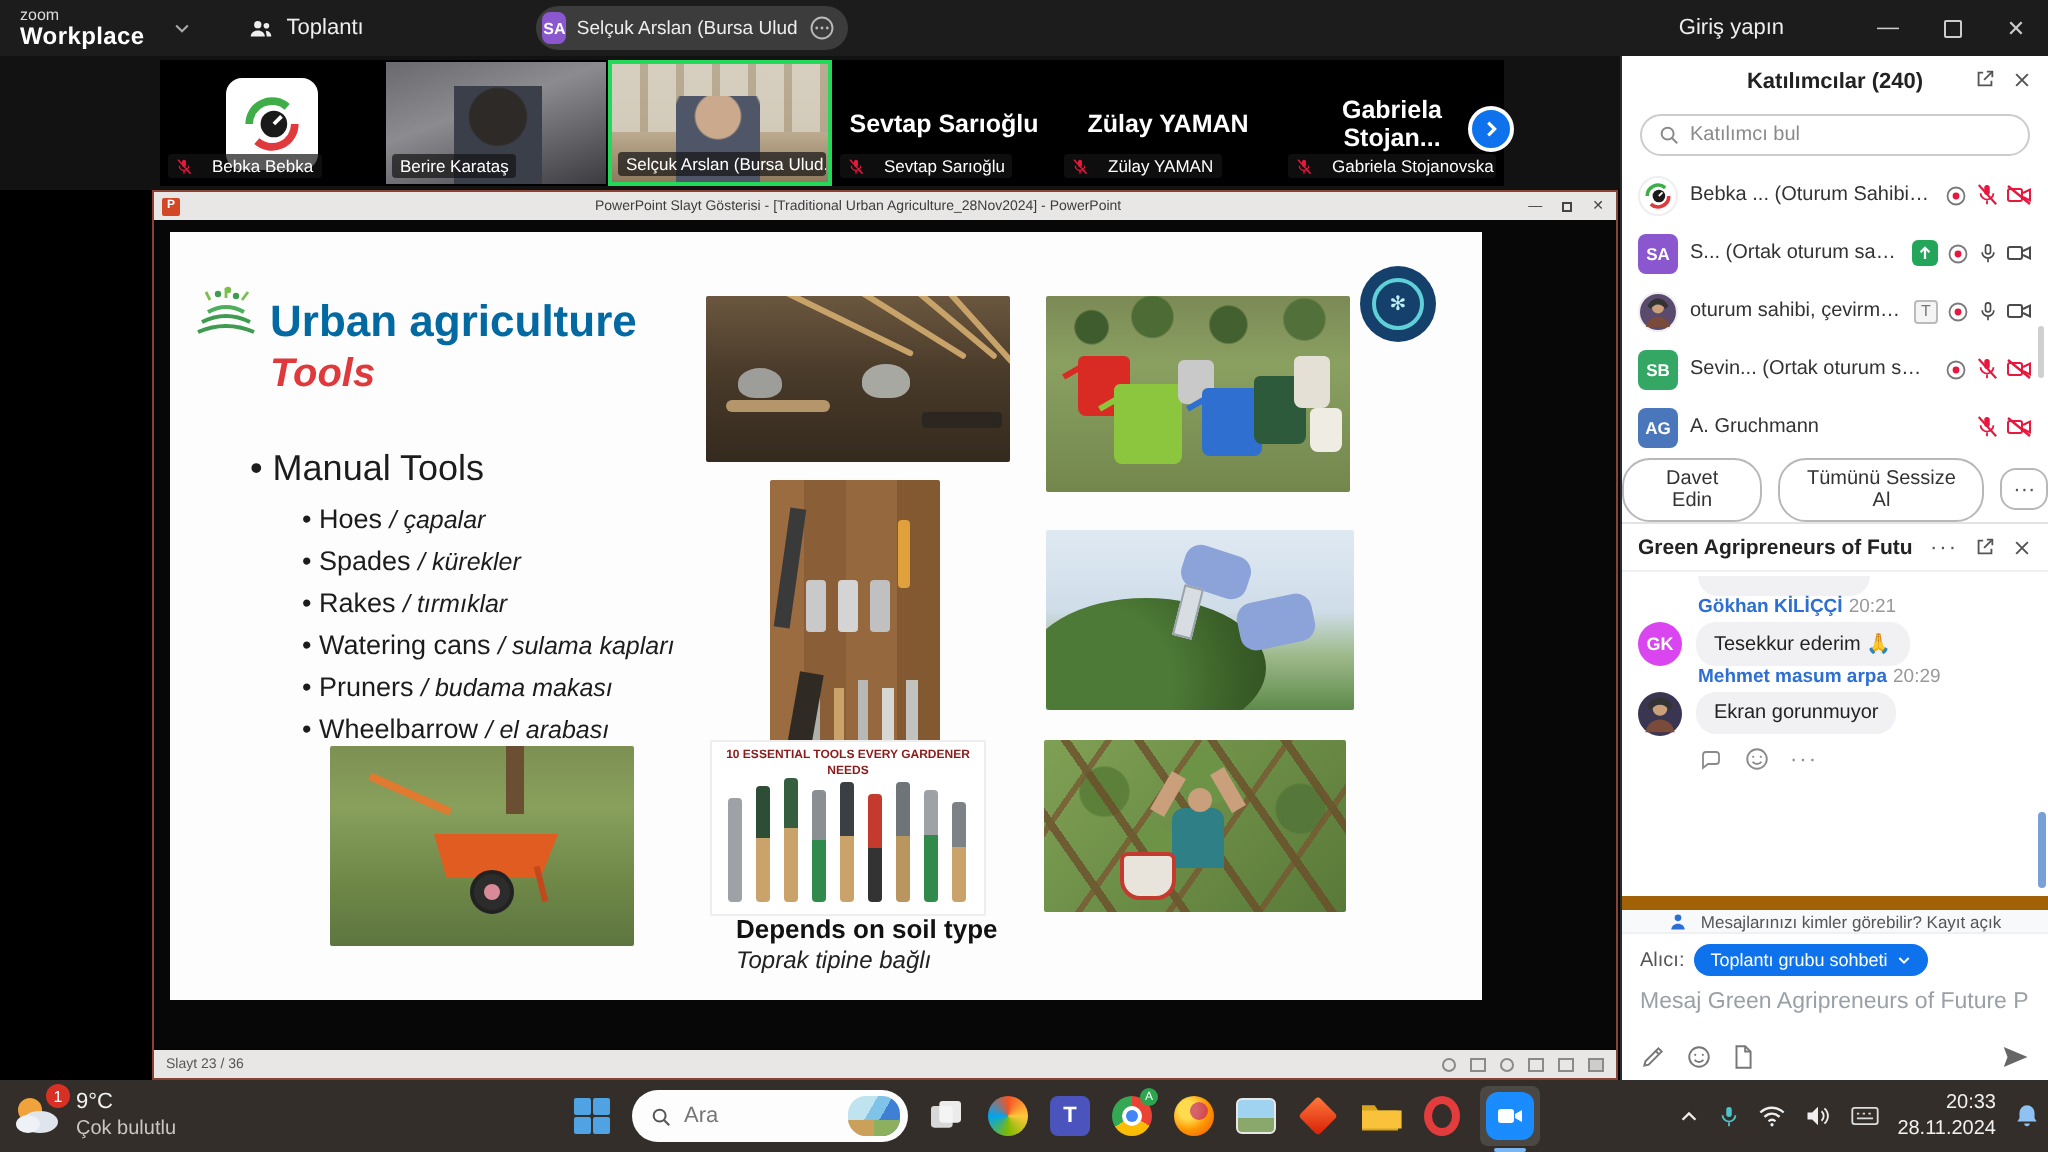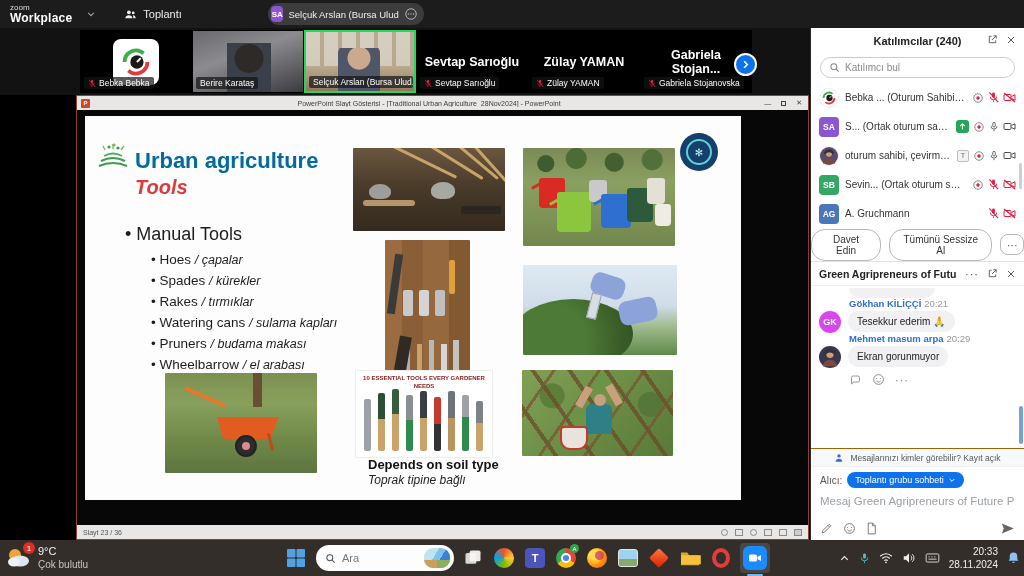--- a/index.html
+++ b/index.html
@@ -24,21 +24,21 @@
   .signin { font-size:11px; color:#eee; margin-right:36px; cursor:pointer; }
   .winbtn { width:32px; height:28px; display:flex; align-items:center; justify-content:center; color:#ccc; font-size:11px; }
   .maxsq { width:9px; height:9px; border:1px solid #ccc; border-radius:1px; }
 
   
   .vstrip { position:absolute; top:28px; left:0; width:810px; height:67px; background:#121212; z-index:20; }
   .tiles { position:absolute; left:80px; top:2px; height:63px; display:flex; }
   .tile { width:112px; height:63px; position:relative; background:#000; overflow:hidden; border:1px solid #000; }
   .tile.active { border:2px solid #23d959; }
   .tile .label { position:absolute; left:3px; bottom:3px; background:rgba(20,20,20,.7); color:#fff;
-                 font-size:8.5px; padding:1px 4px; border-radius:2px; display:flex; align-items:center; gap:3px;
+                 font-size:8.5px; padding:1px 4px; border-radius:2px; display:flex; align-items:center; gap:10px;
                  max-width:104px; white-space:nowrap; overflow:hidden; }
   .tile .bigname { position:absolute; inset:0; display:flex; align-items:center; justify-content:center;
                    color:#fff; font-weight:bold; font-size:12.5px; text-align:center; padding:0 4px; }
   .tile .portrait1 { position:absolute; inset:0;
      background:linear-gradient(160deg,#6a6a6e 0%,#8b8b90 40%,#3c3c40 100%); }
   .portrait1:after { content:""; position:absolute; left:34px; top:12px; width:44px; height:70px;
      background:radial-gradient(circle at 50% 22%, #2e2a28 0 14px, transparent 15px),
                 radial-gradient(ellipse at 50% 90%, #3b3f4a 0 34px, transparent 35px); }
   .tile .portrait2 { position:absolute; inset:0;
      background:linear-gradient(180deg,#cfc3ad 0%,#bfae93 55%,#8f7a5e 100%); }
@@ -167,21 +167,21 @@
   .c-meta .an { color:#2d6fd2; font-weight:bold; }
   .c-meta .tm { color:#999; margin-left:3px; font-weight:normal; }
   .c-line { display:flex; align-items:flex-start; gap:7px; margin-top:2px; }
   .c-av { width:22px; height:22px; border-radius:50%; flex-shrink:0; color:#fff; font-size:9px; font-weight:bold;
           display:flex; align-items:center; justify-content:center; }
   .c-bubble { background:#f1f1f4; border-radius:10px; padding:5px 9px; font-size:10px; color:#222; max-width:150px; }
   .c-bubble.blue { background:#d9e9fc; }
   .c-actions { margin-left:30px; margin-top:5px; display:flex; gap:10px; color:#8a8a8a; align-items:center; }
   .cscroll { position:absolute; right:1px; bottom:4px; width:4px; height:38px; background:#3f76c8; border-radius:2px; opacity:.7; }
   .c-priv { height:18px; display:flex; align-items:center; justify-content:center; gap:6px;
-            font-size:8.5px; color:#555; background:#f7f9fb; border-top:1px solid #a16207; }
+            font-size:8.5px; color:#555; background:#f7f9fb; border-top:7px solid #a16207; }
   .c-compose { padding:5px 9px 4px; border-top:1px solid #f0f0f0; }
   .c-to { display:flex; align-items:center; gap:5px; }
   .c-to .lbl { font-size:10px; color:#555; }
   .c-chip { background:#0E72ED; color:#fff; font-size:9px; border-radius:10px; padding:3px 8px;
             display:flex; align-items:center; gap:4px; cursor:pointer; }
   .c-input { margin-top:7px; font-size:11.5px; color:#9aa0a6; white-space:nowrap; overflow:hidden; }
   .c-tools { margin-top:14px; display:flex; align-items:center; gap:10px; color:#777; }
   .c-send { margin-left:auto; color:#666; }
 
   
@@ -246,20 +246,28 @@
       <span class="mt">Selçuk Arslan (Bursa Uludağ Üniv</span>
       <span class="ico" style="color:#bbb">
           <svg width="14" height="14" viewBox="0 0 24 24">
             <circle cx="12" cy="12" r="9" stroke="currentColor" stroke-width="1.6" fill="none"></circle>
             <circle cx="7.5" cy="12" r="1.2" fill="currentColor"></circle>
             <circle cx="12" cy="12" r="1.2" fill="currentColor"></circle>
             <circle cx="16.5" cy="12" r="1.2" fill="currentColor"></circle>
           </svg>
         </span>
     </div>
+    <div class="zright">
+      <span class="signin">Giriş yapın</span>
+      <span class="winbtn">—</span>
+      <span class="winbtn">
+          <span class="maxsq"></span>
+        </span>
+      <span class="winbtn">✕</span>
+    </div>
   </div>
 
   <div class="vstrip">
     <div class="tiles" id="tiles">
         <div class="tile">
           <span class="bebka-logo">
             <svg width="38" height="38" viewBox="0 0 40 40">
               <circle cx="20" cy="20" r="18" fill="#fff"></circle>
               <path d="M8 20a12 12 0 0 1 20-9" stroke="#3fae49" stroke-width="4" fill="none"></path>
               <path d="M32 20a12 12 0 0 1-20 9" stroke="#e03a3c" stroke-width="4" fill="none"></path>

